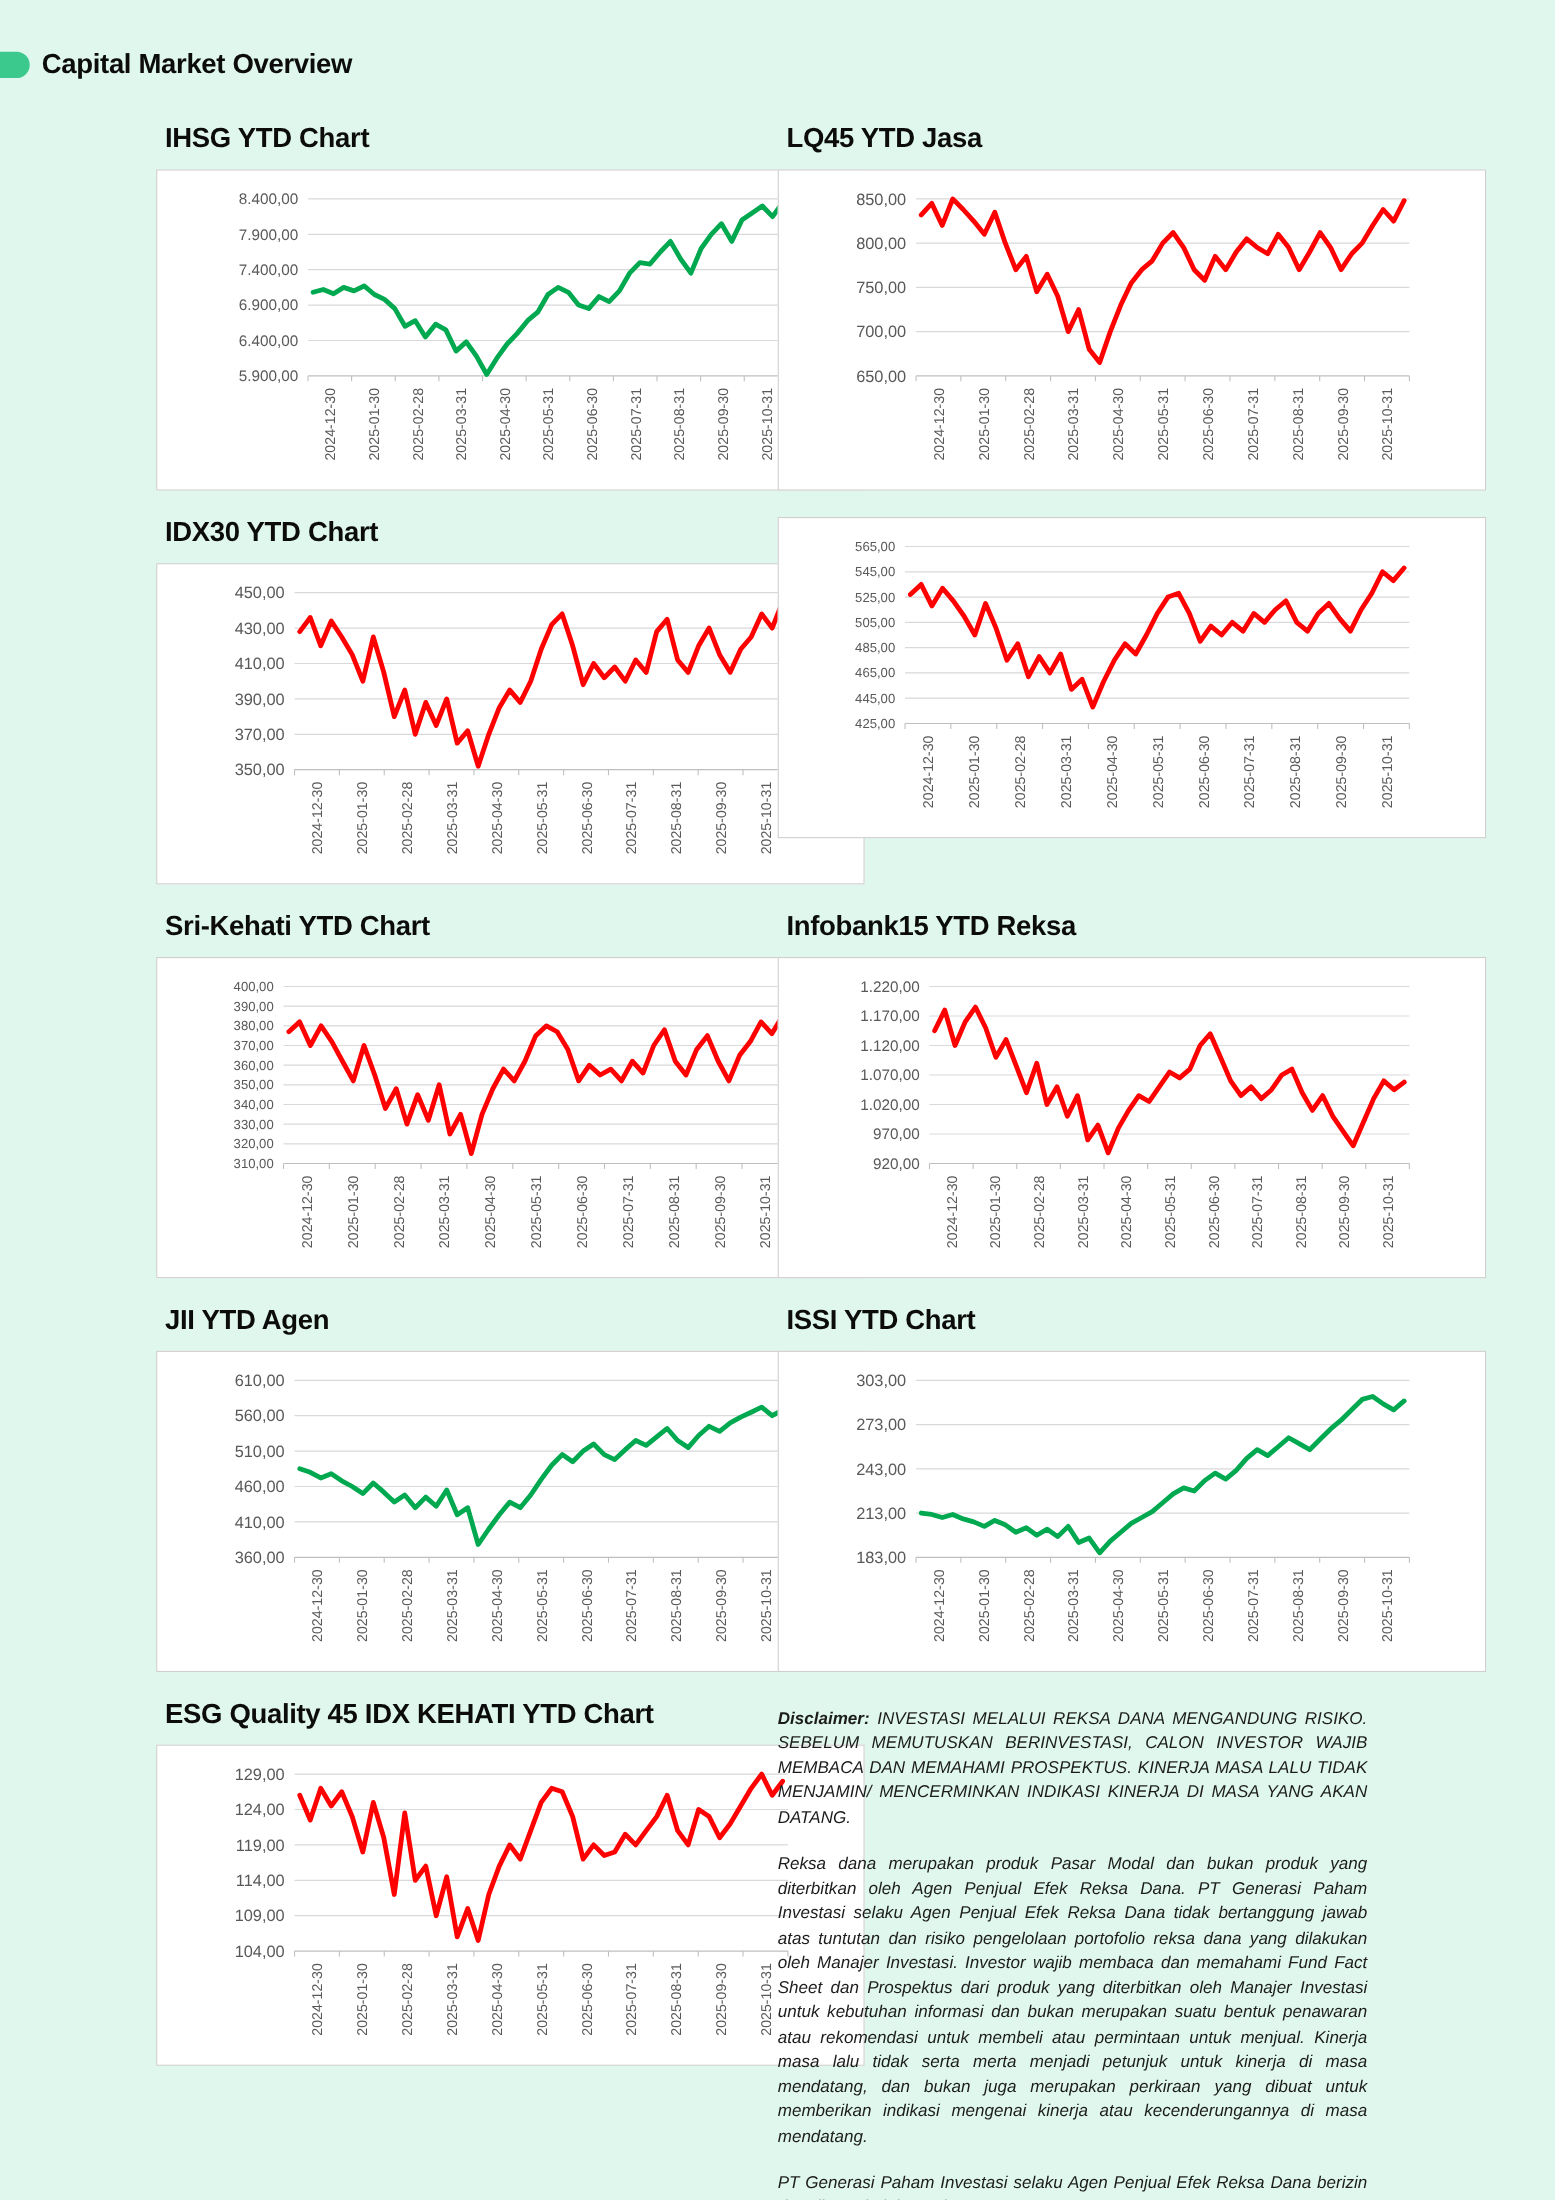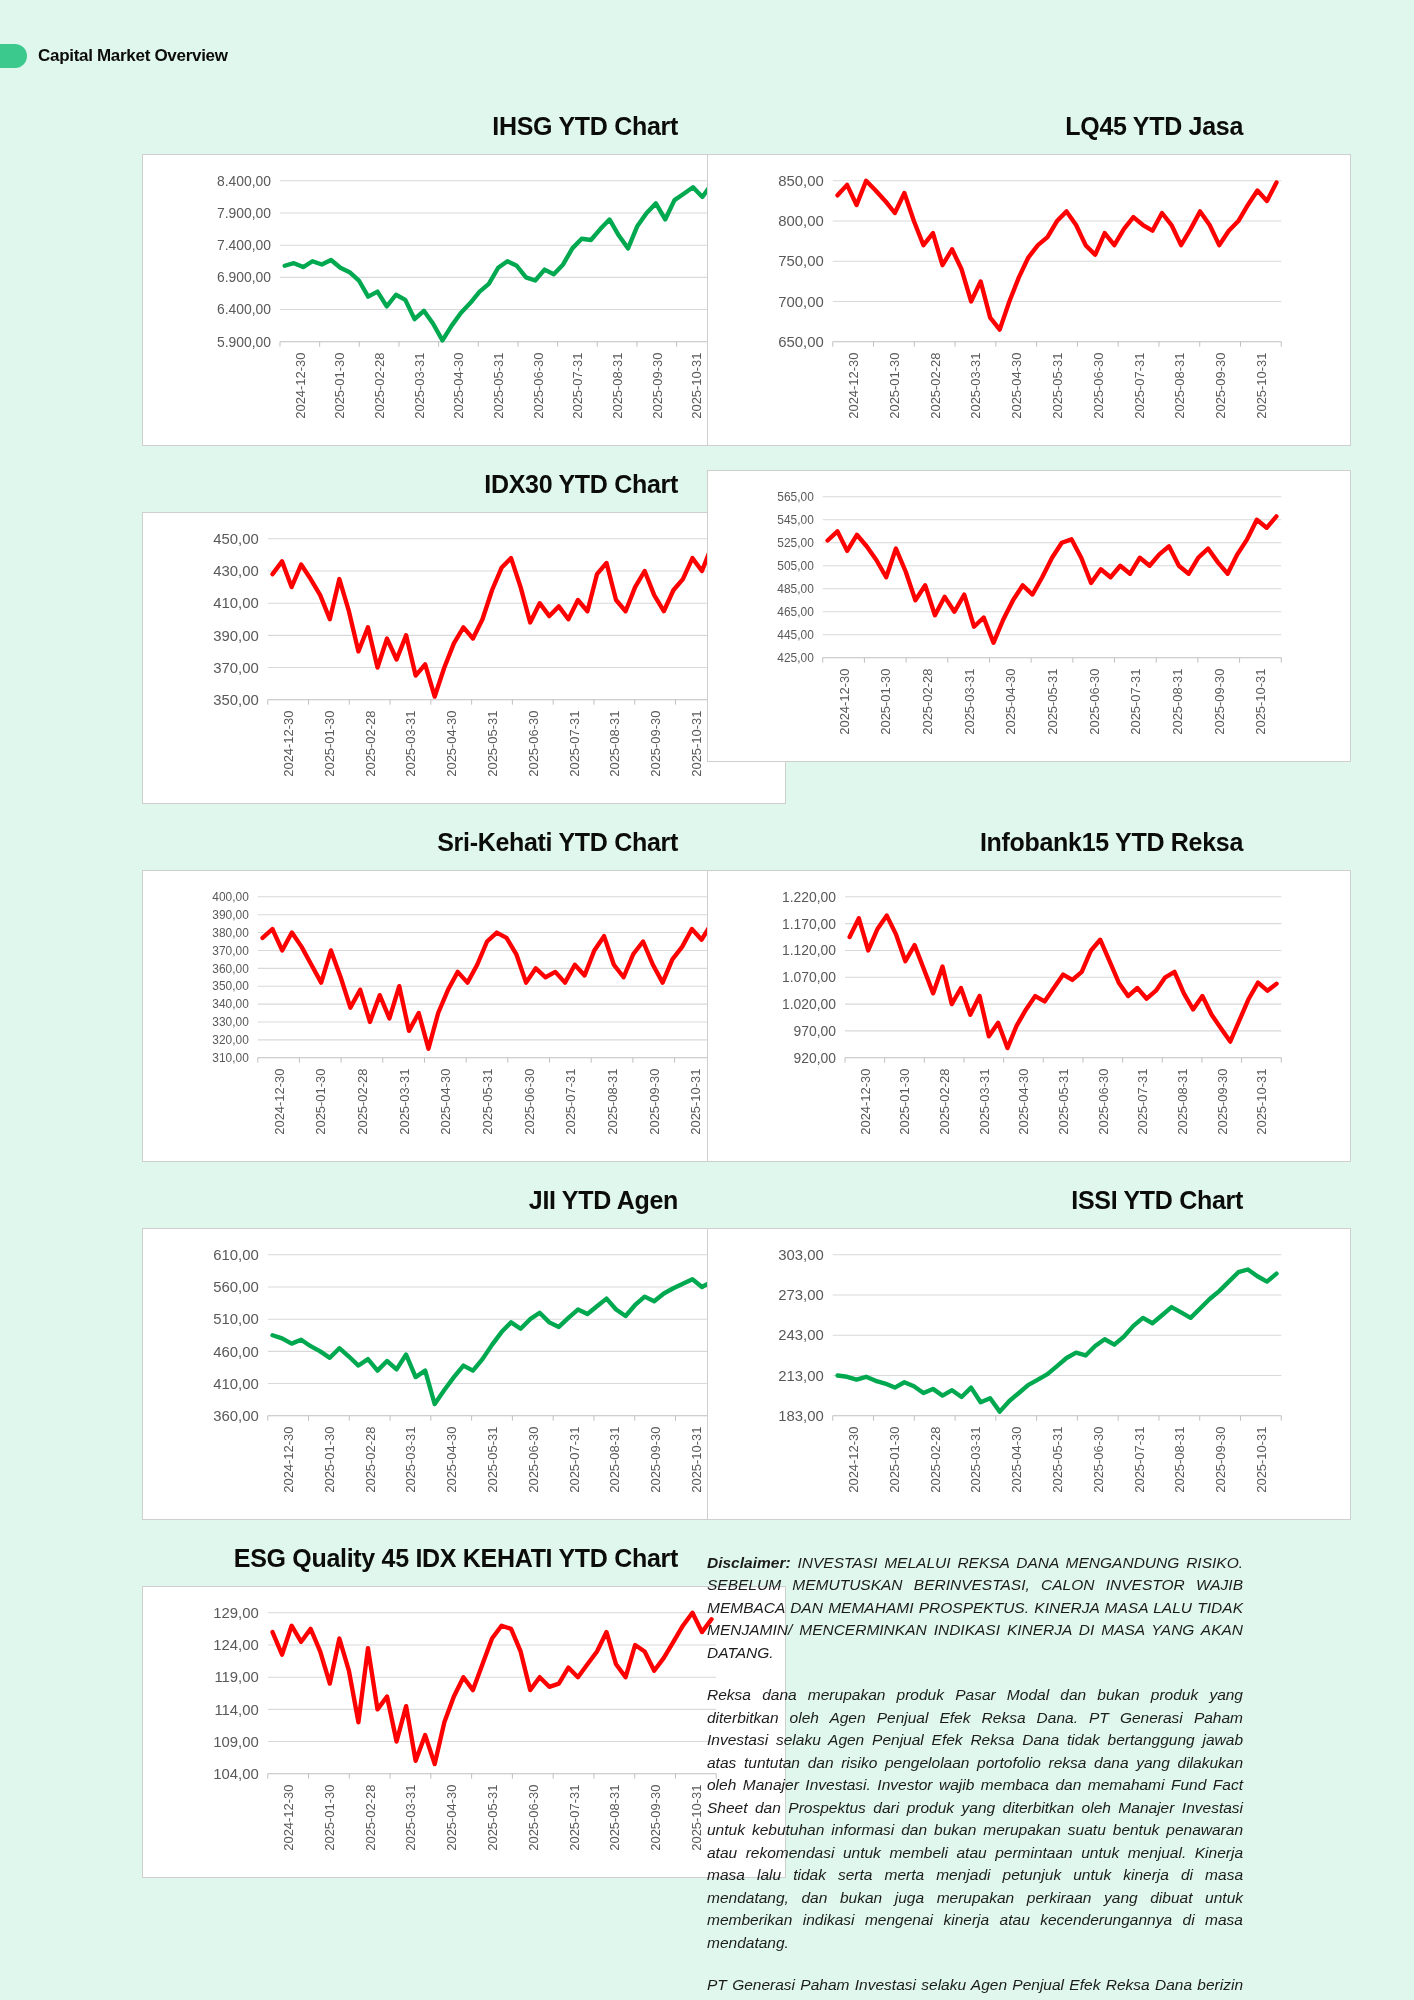--- a/index.html
+++ b/index.html
@@ -4,29 +4,29 @@
 <style>
   * { box-sizing: border-box; }
   html,body { margin:0; padding:0; }
   body {
     width:1414px; height:2000px; position:relative; overflow:hidden;
     background:#DFF7EC;
     font-family:"Liberation Sans","DejaVu Sans",sans-serif;
   }
   .header { position:absolute; top:44px; left:0; display:flex; align-items:center; }
   .pill { width:27px; height:24px; background:#3CC98E; border-radius:0 12px 12px 0; }
-  .header h1 { font-size:17px; font-weight:800; margin:0 17px 0 11px; color:#0c0c0c; letter-spacing:-0.3px; }
+  .header h1 { font-size:25px; font-weight:800; margin:0 17px 0 11px; color:#0c0c0c; letter-spacing:-0.3px; }
 
   .content {
     position:absolute; top:112px; left:142px; width:1101px;
     display:grid; grid-template-columns:536px 536px; column-gap:29px; row-gap:24px;
   }
   .cell h2 {
     font-size:25px; font-weight:800; color:#0c0c0c;
-    margin:0 0 13px 8px; letter-spacing:-0.3px; white-space:nowrap;text-align:right;
+    margin:0 0 13px 8px; letter-spacing:-0.3px; white-space:nowrap;
   }
   .chart-card {
     width:644px; height:292px; background:#ffffff;
     border:1.6px solid #cfcfcf;
   }
   svg.chart { width:100%; height:100%; display:block; }
   svg text { font-family:"Liberation Sans","DejaVu Sans",sans-serif; }
 
   .disclaimer { padding-top:8px; font-style:italic; color:#1c1c1c; }
   .disclaimer p { text-align:justify; font-size:15.5px; line-height:1.45; margin:0 0 20px 0; }

